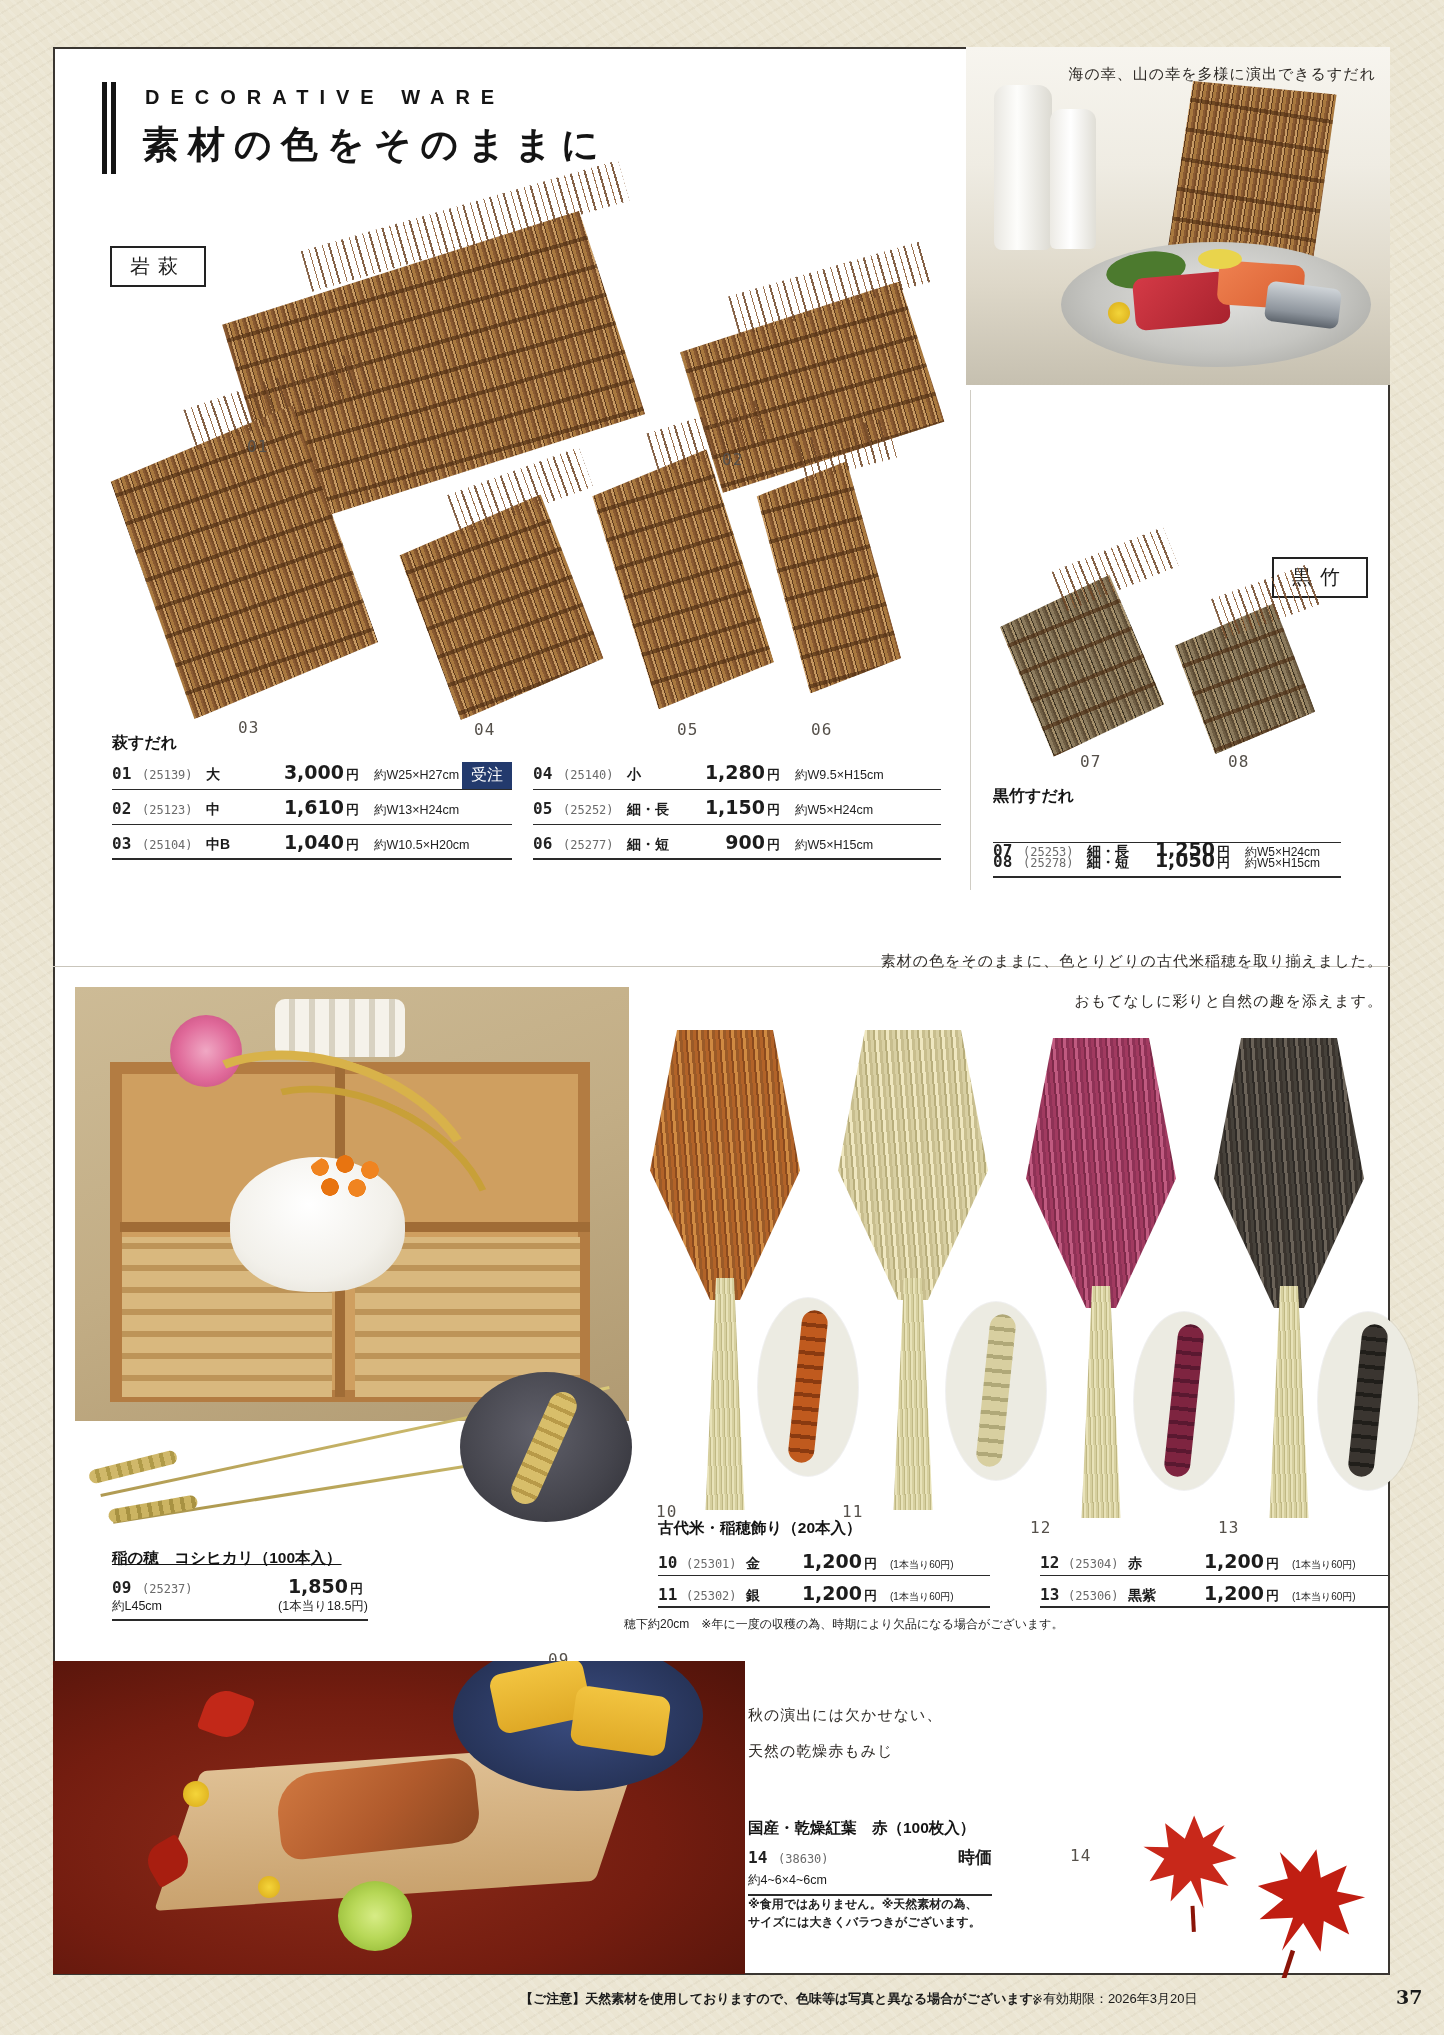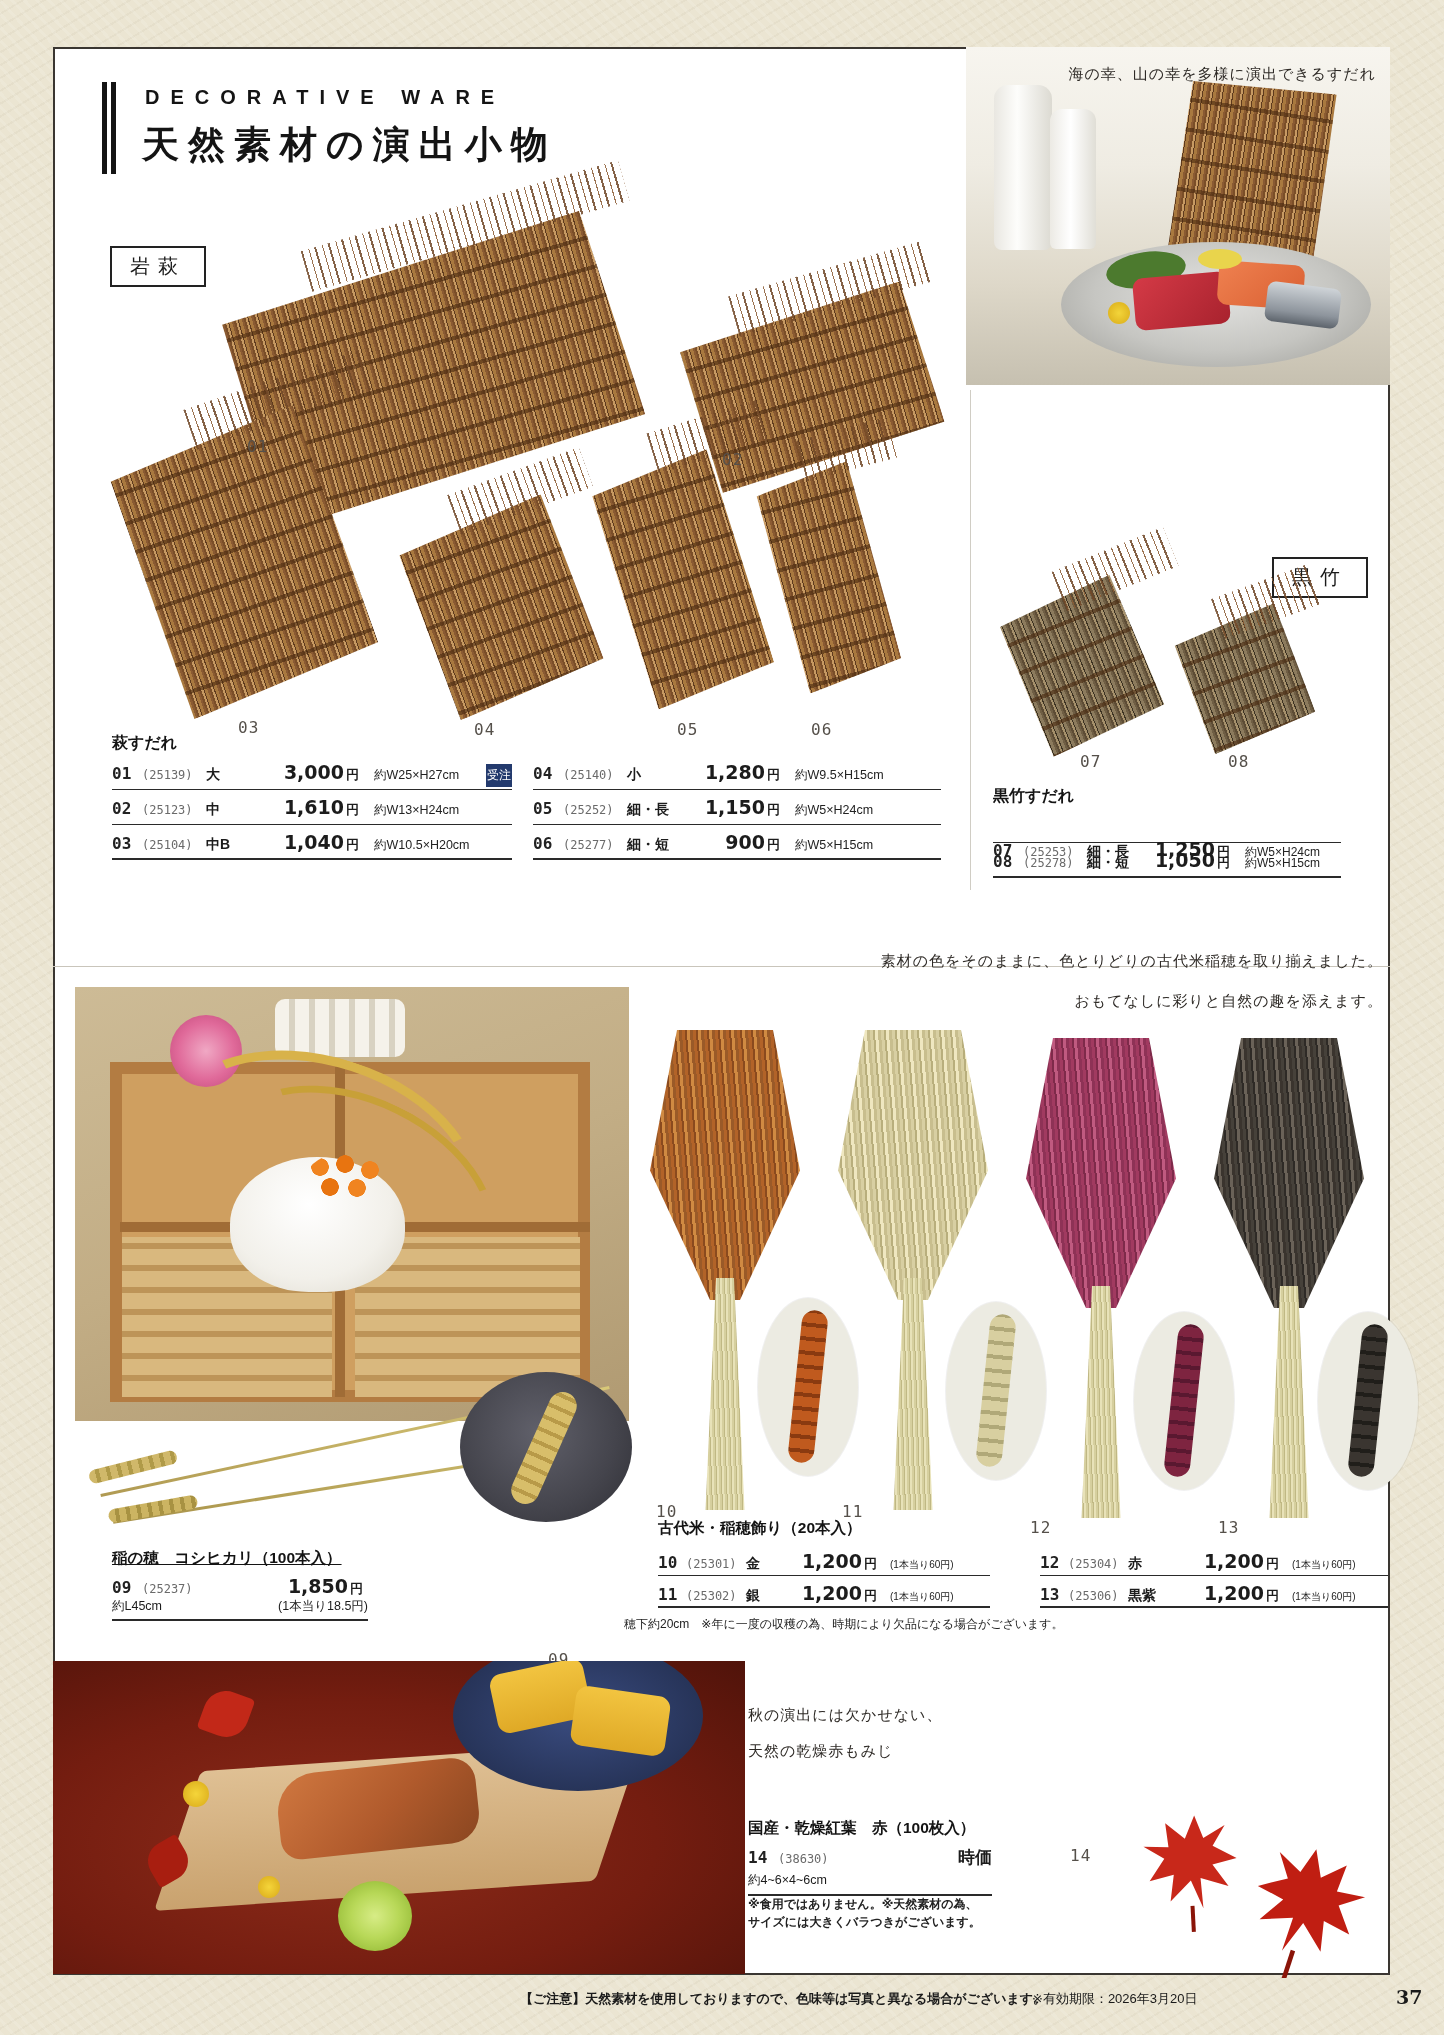--- a/index.html
+++ b/index.html
@@ -41,21 +41,21 @@
   .ttitle { position:absolute; font-size:16px; font-weight:bold; color:#141414; }
   .trow { position:absolute; display:flex; align-items:baseline; border-bottom:1px solid #2a2a2a; height:35px; padding-top:6px; }
   .trow.thick { border-bottom-width:2px; }
   .c-no { width:30px; font-size:16px; font-weight:bold; color:#222; }
   .c-code { width:64px; font-size:12px; color:#6a6a6a; }
   .c-name { width:54px; font-size:14px; font-weight:600; }
   .c-price { width:84px; font-size:19px; font-weight:bold; text-align:right; }
   .c-yen { width:20px; font-size:13px; font-weight:bold; padding-left:2px; }
   .c-size { font-size:12.5px; margin-left:10px; color:#222; }
   .c-per { font-size:10px; margin-left:8px; color:#222; }
-  .badge { margin-left:auto; background:#233a6d; color:#fff; font-size:12px; padding:3px 1px; align-self:center; }
+  .badge { margin-left:auto; background:#233a6d; color:#fff; font-size:16px; padding:3px 9px; align-self:center; }
   .note { position:absolute; font-size:12.5px; color:#222; }
   .cap { position:absolute; font-size:15px; color:#2e2a26; letter-spacing:1px; }
 
   
   .photo { position:absolute; overflow:hidden; }
   .oval { position:absolute; border-radius:50%; background:#ecebe2; overflow:hidden; box-shadow:0 0 0 1px rgba(0,0,0,.06); }
   .grain { position:absolute; left:37%; top:7%; width:26%; height:86%; border-radius:14px; transform:rotate(6deg); }
   .bundle { position:absolute; width:150px; height:480px; }
   .bhead { position:absolute; left:0; top:0; width:150px; height:270px;
     clip-path:polygon(18% 0,82% 0,100% 52%,60% 100%,40% 100%,0 52%); }
@@ -70,21 +70,21 @@
 </style>
 </head>
 <body>
 
 <div class="page">
   <div class="card"></div>
 
   <div class="hbar" style="left:102px;top:82px;"></div>
   <div class="hbar" style="left:111px;top:82px;"></div>
   <div class="eyebrow" style="left:145px;top:86px;">DECORATIVE WARE</div>
-  <div class="pagetitle" style="left:142px;top:120px;">天然素材の演出小物</div>
+  <div class="pagetitle" style="left:142px;top:120px;">素材の色をそのままに</div>
 
   <div class="photo" style="left:966px;top:47px;width:424px;height:338px;background:linear-gradient(180deg,#f7f5ef 0%,#efece3 35%,#ded8c9 70%,#c6c0b0 100%);">
     <div class="abs" style="left:28px;top:38px;width:58px;height:165px;background:linear-gradient(90deg,#e9e7e1,#fdfdfb 40%,#dcdad2);border-radius:14px 14px 8px 8px;"></div>
     <div class="abs" style="left:84px;top:62px;width:46px;height:140px;background:linear-gradient(90deg,#eceae4,#ffffff 45%,#e0ded6);border-radius:12px 12px 6px 6px;"></div>
     <div class="screen" style="left:210px;top:35px;width:150px;height:185px;transform:rotate(9deg);"></div>
     <div class="abs" style="left:95px;top:195px;width:310px;height:125px;border-radius:50%;background:radial-gradient(ellipse at 50% 42%,#e3e3e1 0%,#c6c6c2 55%,#9d9d98 100%);"></div>
     <div class="abs" style="left:140px;top:205px;width:80px;height:36px;border-radius:50%;background:#4c7a2e;transform:rotate(-8deg);"></div>
     <div class="abs" style="left:168px;top:228px;width:95px;height:52px;border-radius:10px;background:linear-gradient(135deg,#d43a46,#a8222e);transform:rotate(-5deg);"></div>
     <div class="abs" style="left:252px;top:216px;width:86px;height:44px;border-radius:10px;background:linear-gradient(135deg,#ef8150,#d95f32);transform:rotate(4deg);"></div>
     <div class="abs" style="left:300px;top:238px;width:74px;height:40px;border-radius:8px;background:linear-gradient(180deg,#cfd4d8,#8d949c 70%,#5d646c);transform:rotate(7deg);"></div>

